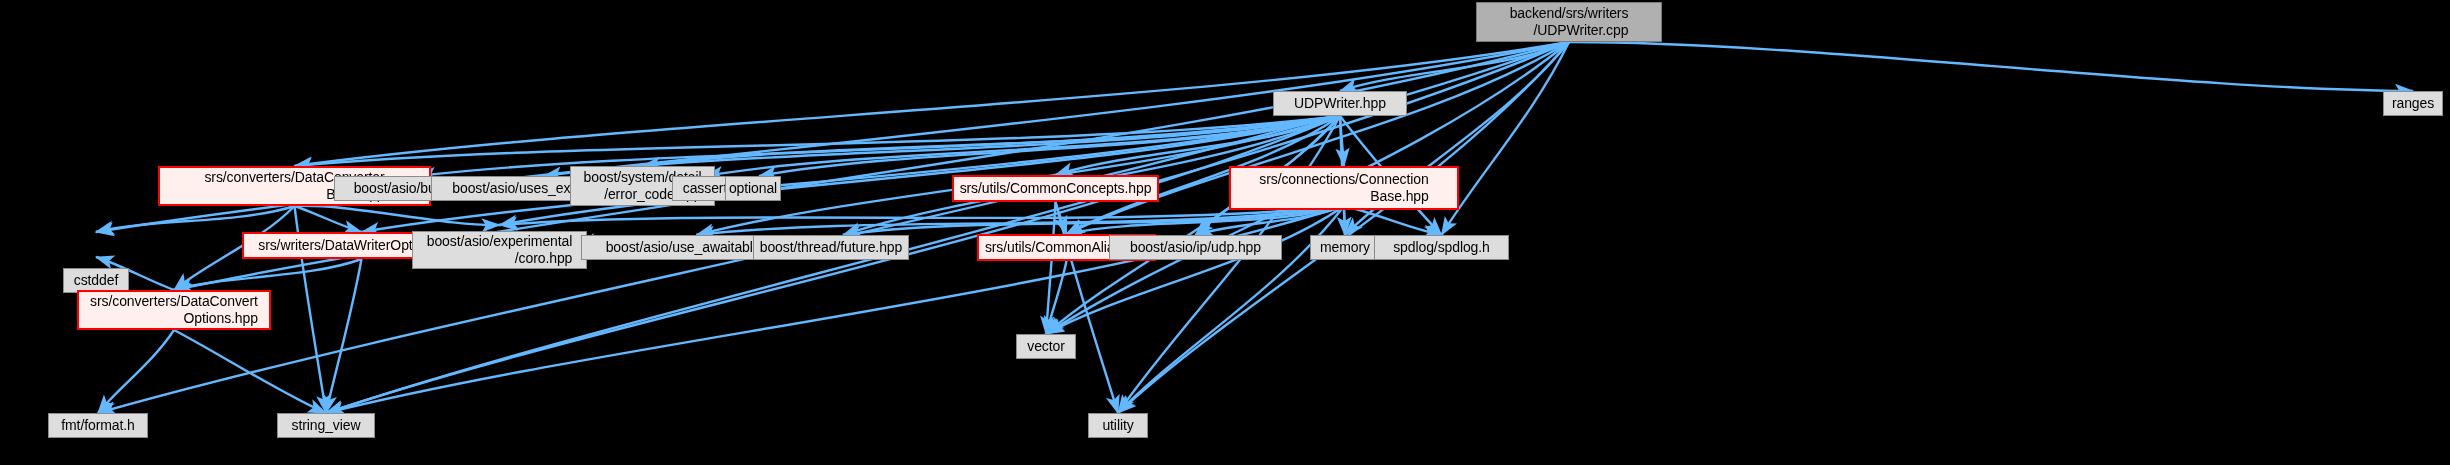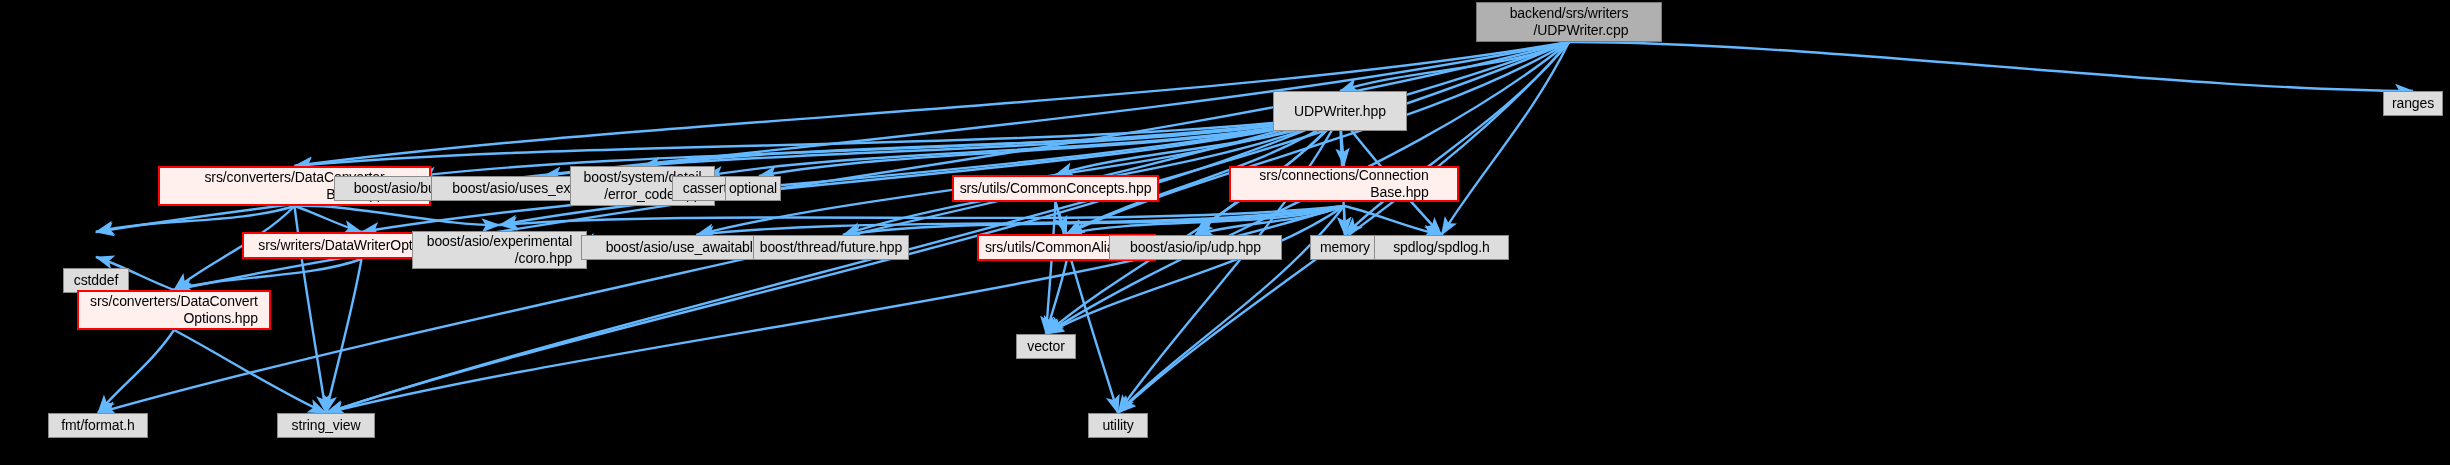--- a/index.html
+++ b/index.html
@@ -116,32 +116,32 @@
         <path d="M1344,206 C1107.54,230.15 735.96,207.08 499.5,225" marker-end="url(#arrow)"></path>
         <path d="M1344,206 C1162.7,233.65 877.8,214.28 696.5,235" marker-end="url(#arrow)"></path>
         <path d="M1344,206 C1203.72,233.65 983.28,214.28 843,235" marker-end="url(#arrow)"></path>
         <path d="M587,245 C585.32,246.145 582.68,246.6056 581,247.5" marker-end="url(#arrow)"></path>
         <path d="M812,247.5 C795.48,247.5 769.52,247.5 753,247.5" marker-end="url(#arrow)"></path>
       </g>
   </svg>
   <div id="nodes">
       <div class="node root" style="left: 1476px; top: 2px; width: 186px; height: 40px;">backend/srs/writers
 /UDPWriter.cpp</div>
-      <div class="node grey" style="left: 1273px; top: 91px; width: 134px; height: 40px;">UDPWriter.hpp</div>
+      <div class="node grey" style="left: 1273px; top: 91px; width: 134px; height: 25px;">UDPWriter.hpp</div>
       <div class="node grey" style="left: 2383px; top: 91px; width: 60px; height: 25px;">ranges</div>
       <div class="node red" style="left: 158px; top: 166px; width: 273px; height: 40px;">srs/converters/DataConverter
 Base.hpp</div>
       <div class="node grey" style="left: 334px; top: 176px; width: 167px; height: 25px;">boost/asio/buffer.hpp</div>
       <div class="node grey" style="left: 431px; top: 176px; width: 225px; height: 25px;">boost/asio/uses_executor.hpp</div>
       <div class="node grey" style="left: 570px; top: 166px; width: 145px; height: 40px;">boost/system/detail
 /error_code.hpp</div>
       <div class="node grey" style="left: 672px; top: 176px; width: 66px; height: 25px;">cassert</div>
       <div class="node grey" style="left: 725px; top: 176px; width: 56px; height: 25px;">optional</div>
       <div class="node red" style="left: 952px; top: 175px; width: 207px; height: 27px;">srs/utils/CommonConcepts.hpp</div>
-      <div class="node red" style="left: 1229px; top: 166px; width: 230px; height: 36px;">srs/connections/Connection
+      <div class="node red" style="left: 1229px; top: 166px; width: 230px; height: 44px;">srs/connections/Connection
 Base.hpp</div>
       <div class="node grey" style="left: 63px; top: 232px; width: 66px; height: 25px; margin-top: 36px;">cstddef</div>
       <div class="node red" style="left: 242px; top: 232px; width: 239px; height: 27px;">srs/writers/DataWriterOptions.hpp</div>
       <div class="node grey" style="left: 412px; top: 231px; width: 175px; height: 38px;">boost/asio/experimental
 /coro.hpp</div>
       <div class="node grey" style="left: 581px; top: 235px; width: 231px; height: 25px;">boost/asio/use_awaitable.hpp</div>
       <div class="node grey" style="left: 753px; top: 235px; width: 156px; height: 25px;">boost/thread/future.hpp</div>
       <div class="node red" style="left: 977px; top: 234px; width: 179px; height: 27px;">srs/utils/CommonAlias.hpp</div>
       <div class="node grey" style="left: 1109px; top: 235px; width: 173px; height: 25px;">boost/asio/ip/udp.hpp</div>
       <div class="node grey" style="left: 1310px; top: 235px; width: 70px; height: 25px;">memory</div>

